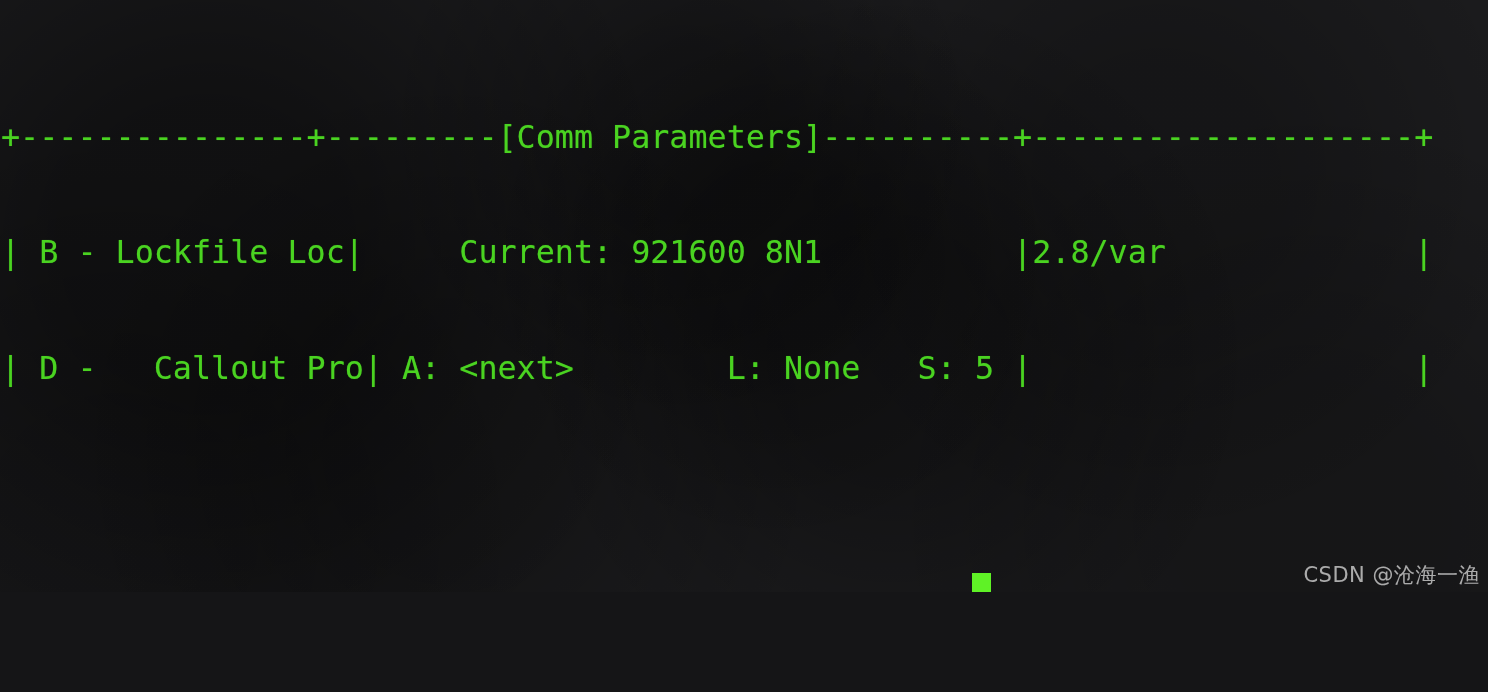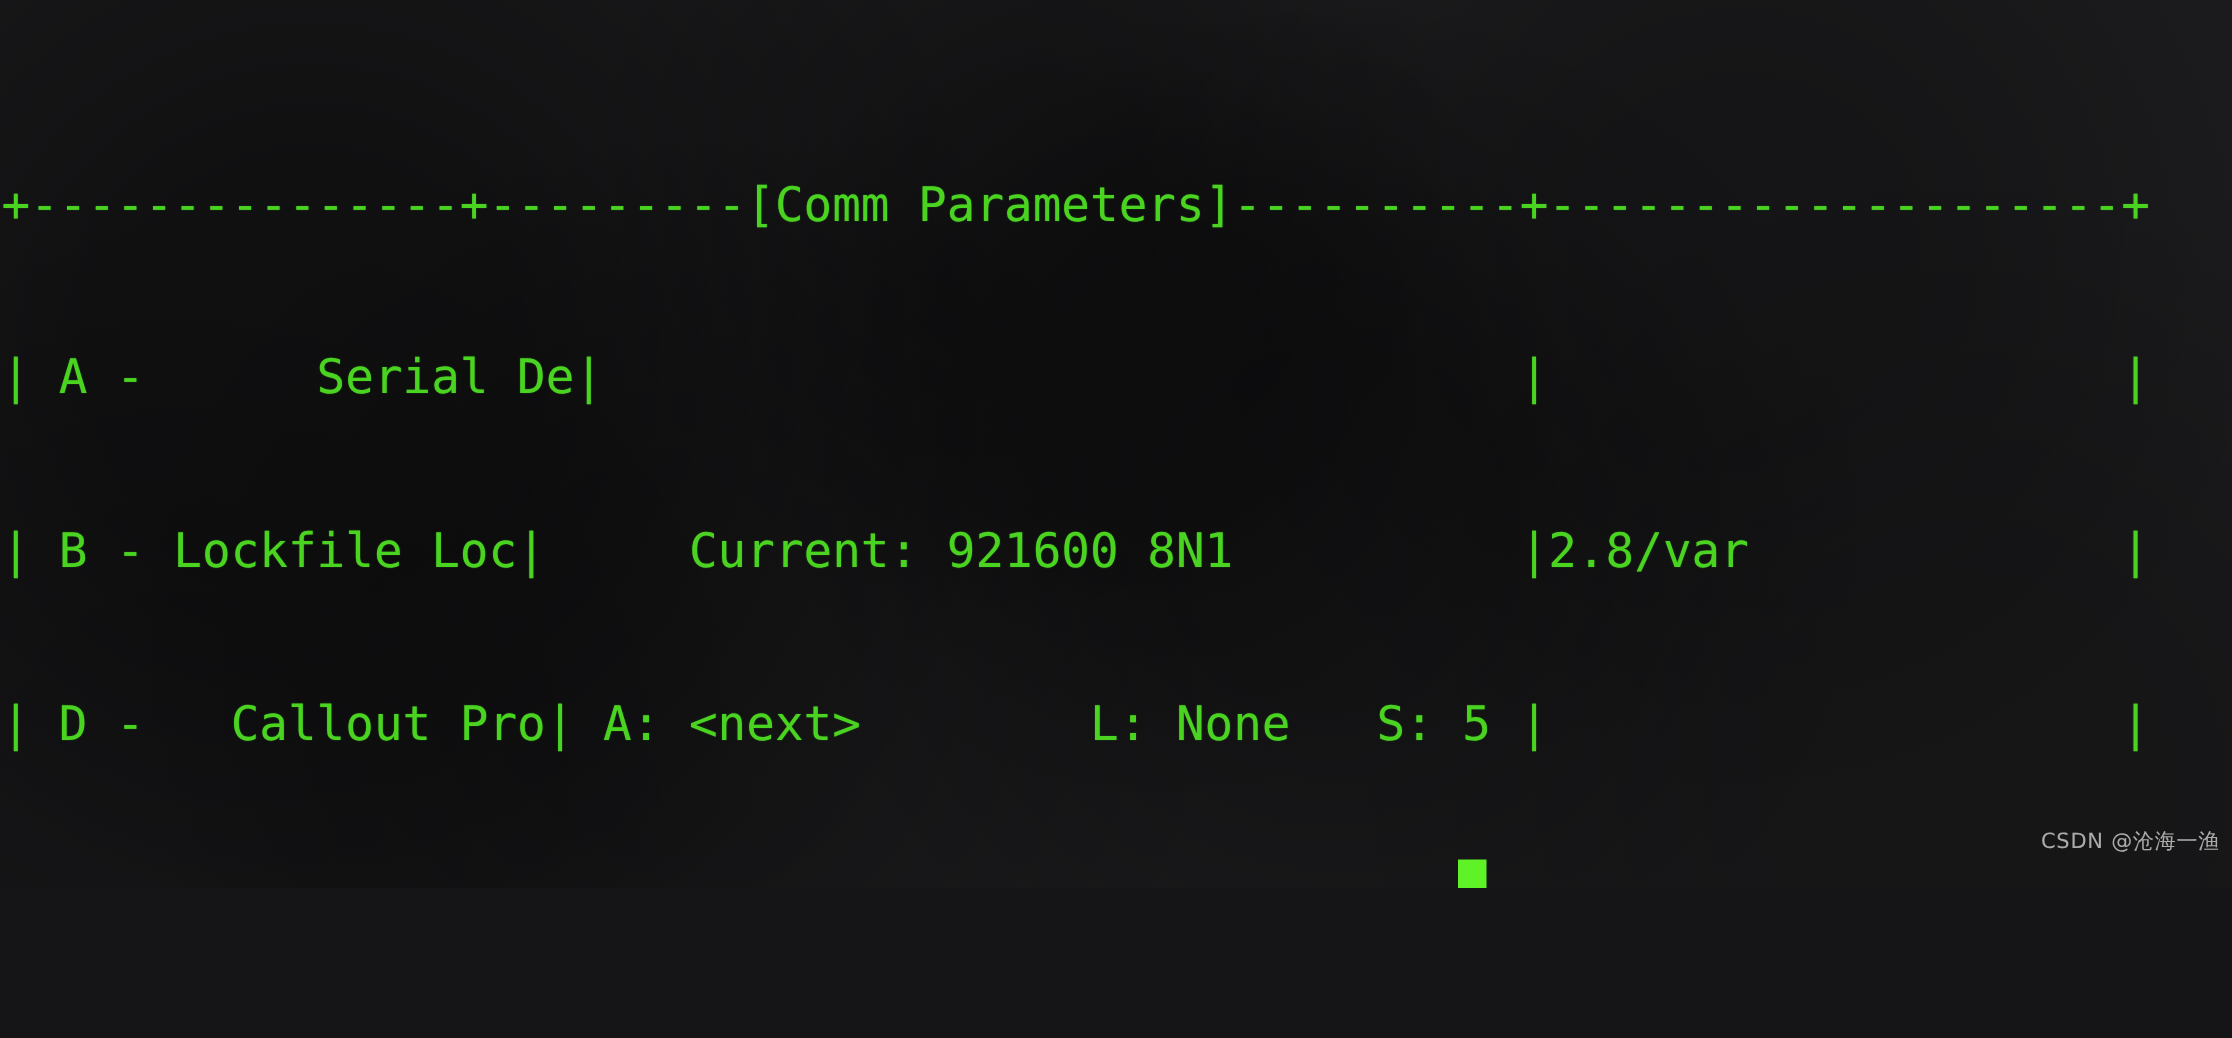--- a/index.html
+++ b/index.html
@@ -49,40 +49,39 @@
     position: absolute;
     background: #5ff226;
     width: 19px;
     height: 32px;
     left: 972px;
     top: 573px;
   }
   #watermark {
     position: absolute;
     right: 8px;
-    bottom: 22px;
+    bottom: 3px;
     font-family: "DejaVu Sans", "Liberation Sans", sans-serif;
-    font-size: 14px;
+    font-size: 21px;
     color: rgba(228,228,228,0.72);
     letter-spacing: 0.5px;
     white-space: pre;
     pointer-events: none;
   }
 </style>
 </head>
 <body>
 
 <div id="screen">
 
   <div id="bg-noise"></div>
 
   <div id="grid" style="font-size: 31.725px; line-height: 38.4px; left: 1px; top: 3px;">
 
     <div class="row">+---------------+---------[Comm Parameters]----------+--------------------+</div>
-    <div class="row">| A -      Serial De|                                |                    |</div>
     <div class="row">| B - Lockfile Loc|     Current: 921600 8N1          |2.8/var             |</div>
     <div class="row">| D -   Callout Pro| A: &lt;next&gt;        L: None   S: 5 |                    |</div>
     
     
     
     
     
     
     
     

